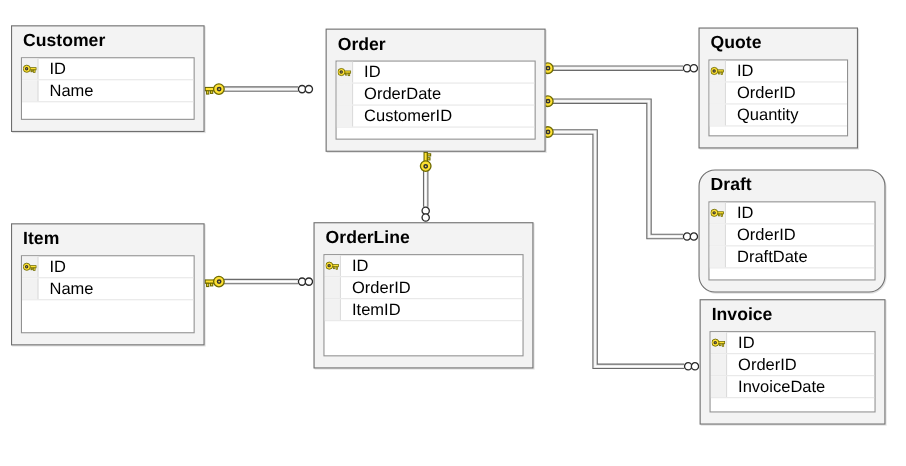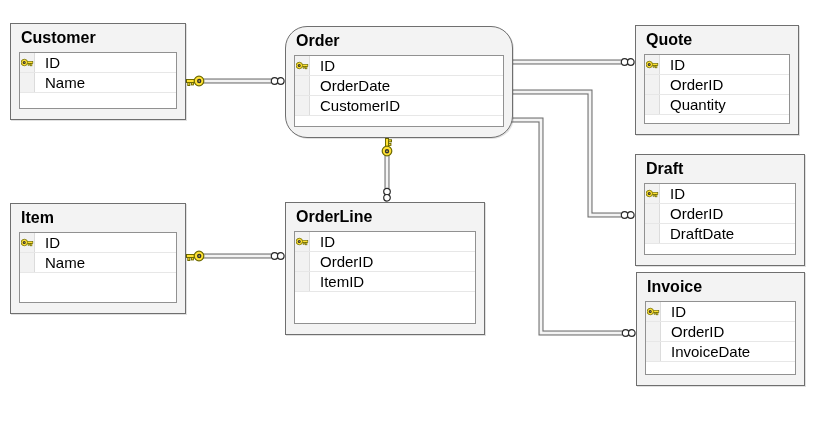--- a/index.html
+++ b/index.html
@@ -184,21 +184,21 @@
             </svg>
           </div>
           <div class="field-label">ID</div>
         </div>
         <div class="field-row">
           <div class="row-selector"></div>
           <div class="field-label">Name</div>
         </div>
       </div>
     </div>
-    <div class="db-table" style="left: 285px; top: 26px; width: 228px; height: 112px; border-radius: 22px;">
+    <div class="db-table" style="left: 296px; top: 26px; width: 200px; height: 112px;">
       <div class="table-title">Order</div>
       <div class="table-grid">
         <div class="field-row">
           <div class="row-selector">
             <svg width="13" height="13" viewBox="-1 -6.5 15 13">
               <g transform="translate(13,0) scale(-1,1) scale(0.78)">
                 <rect x="0.5" y="-1.5" width="10.5" height="3" fill="#ffe133" stroke="#6e6a00" stroke-width="1"></rect>
                 <rect x="1.8" y="1.5" width="2" height="3.4" fill="#ffe133" stroke="#6e6a00" stroke-width="1"></rect>
                 <rect x="5.4" y="1.5" width="2" height="2.6" fill="#ffe133" stroke="#6e6a00" stroke-width="1"></rect>
                 <circle cx="13" cy="0" r="4.8" fill="#ffe133" stroke="#6e6a00" stroke-width="1.2"></circle>
@@ -211,21 +211,21 @@
         <div class="field-row">
           <div class="row-selector"></div>
           <div class="field-label">OrderDate</div>
         </div>
         <div class="field-row">
           <div class="row-selector"></div>
           <div class="field-label">CustomerID</div>
         </div>
       </div>
     </div>
-    <div class="db-table" style="left: 635px; top: 25px; width: 164px; height: 110px;">
+    <div class="db-table" style="left: 635px; top: 25px; width: 145px; height: 110px;">
       <div class="table-title">Quote</div>
       <div class="table-grid">
         <div class="field-row">
           <div class="row-selector">
             <svg width="13" height="13" viewBox="-1 -6.5 15 13">
               <g transform="translate(13,0) scale(-1,1) scale(0.78)">
                 <rect x="0.5" y="-1.5" width="10.5" height="3" fill="#ffe133" stroke="#6e6a00" stroke-width="1"></rect>
                 <rect x="1.8" y="1.5" width="2" height="3.4" fill="#ffe133" stroke="#6e6a00" stroke-width="1"></rect>
                 <rect x="5.4" y="1.5" width="2" height="2.6" fill="#ffe133" stroke="#6e6a00" stroke-width="1"></rect>
                 <circle cx="13" cy="0" r="4.8" fill="#ffe133" stroke="#6e6a00" stroke-width="1.2"></circle>
@@ -238,21 +238,21 @@
         <div class="field-row">
           <div class="row-selector"></div>
           <div class="field-label">OrderID</div>
         </div>
         <div class="field-row">
           <div class="row-selector"></div>
           <div class="field-label">Quantity</div>
         </div>
       </div>
     </div>
-    <div class="db-table" style="left: 635px; top: 154px; width: 170px; height: 112px;">
+    <div class="db-table" style="left: 635px; top: 154px; width: 170px; height: 112px; border-radius: 15px;">
       <div class="table-title">Draft</div>
       <div class="table-grid">
         <div class="field-row">
           <div class="row-selector">
             <svg width="13" height="13" viewBox="-1 -6.5 15 13">
               <g transform="translate(13,0) scale(-1,1) scale(0.78)">
                 <rect x="0.5" y="-1.5" width="10.5" height="3" fill="#ffe133" stroke="#6e6a00" stroke-width="1"></rect>
                 <rect x="1.8" y="1.5" width="2" height="3.4" fill="#ffe133" stroke="#6e6a00" stroke-width="1"></rect>
                 <rect x="5.4" y="1.5" width="2" height="2.6" fill="#ffe133" stroke="#6e6a00" stroke-width="1"></rect>
                 <circle cx="13" cy="0" r="4.8" fill="#ffe133" stroke="#6e6a00" stroke-width="1.2"></circle>

